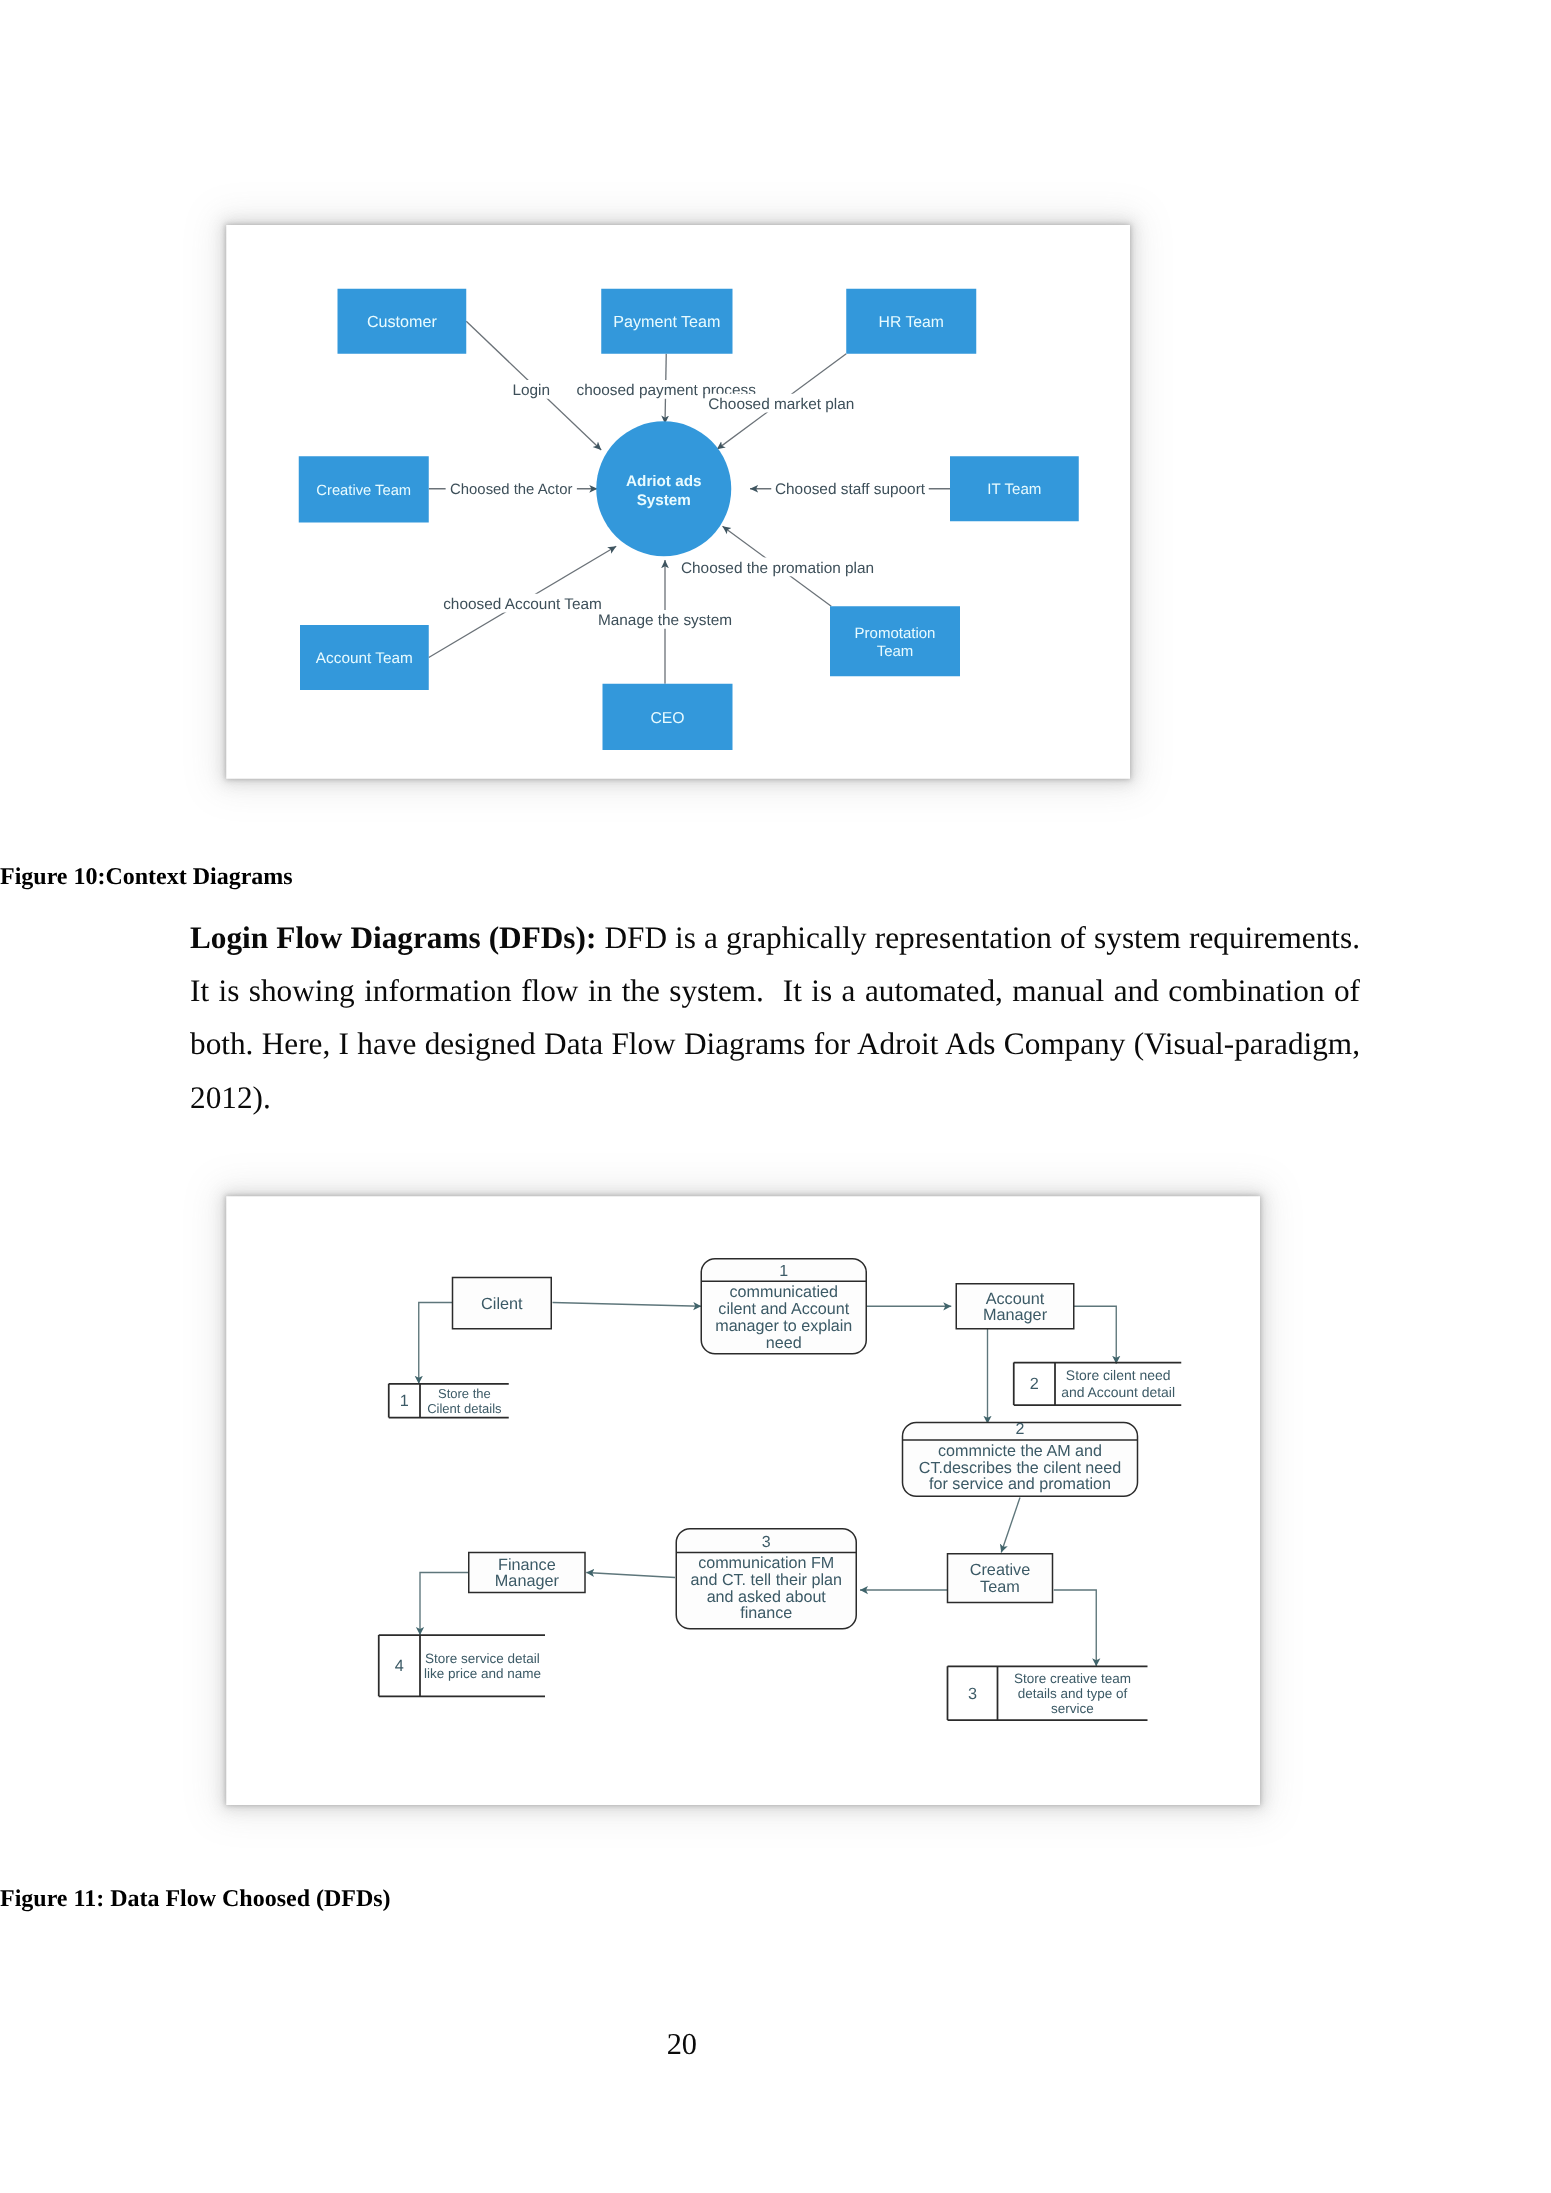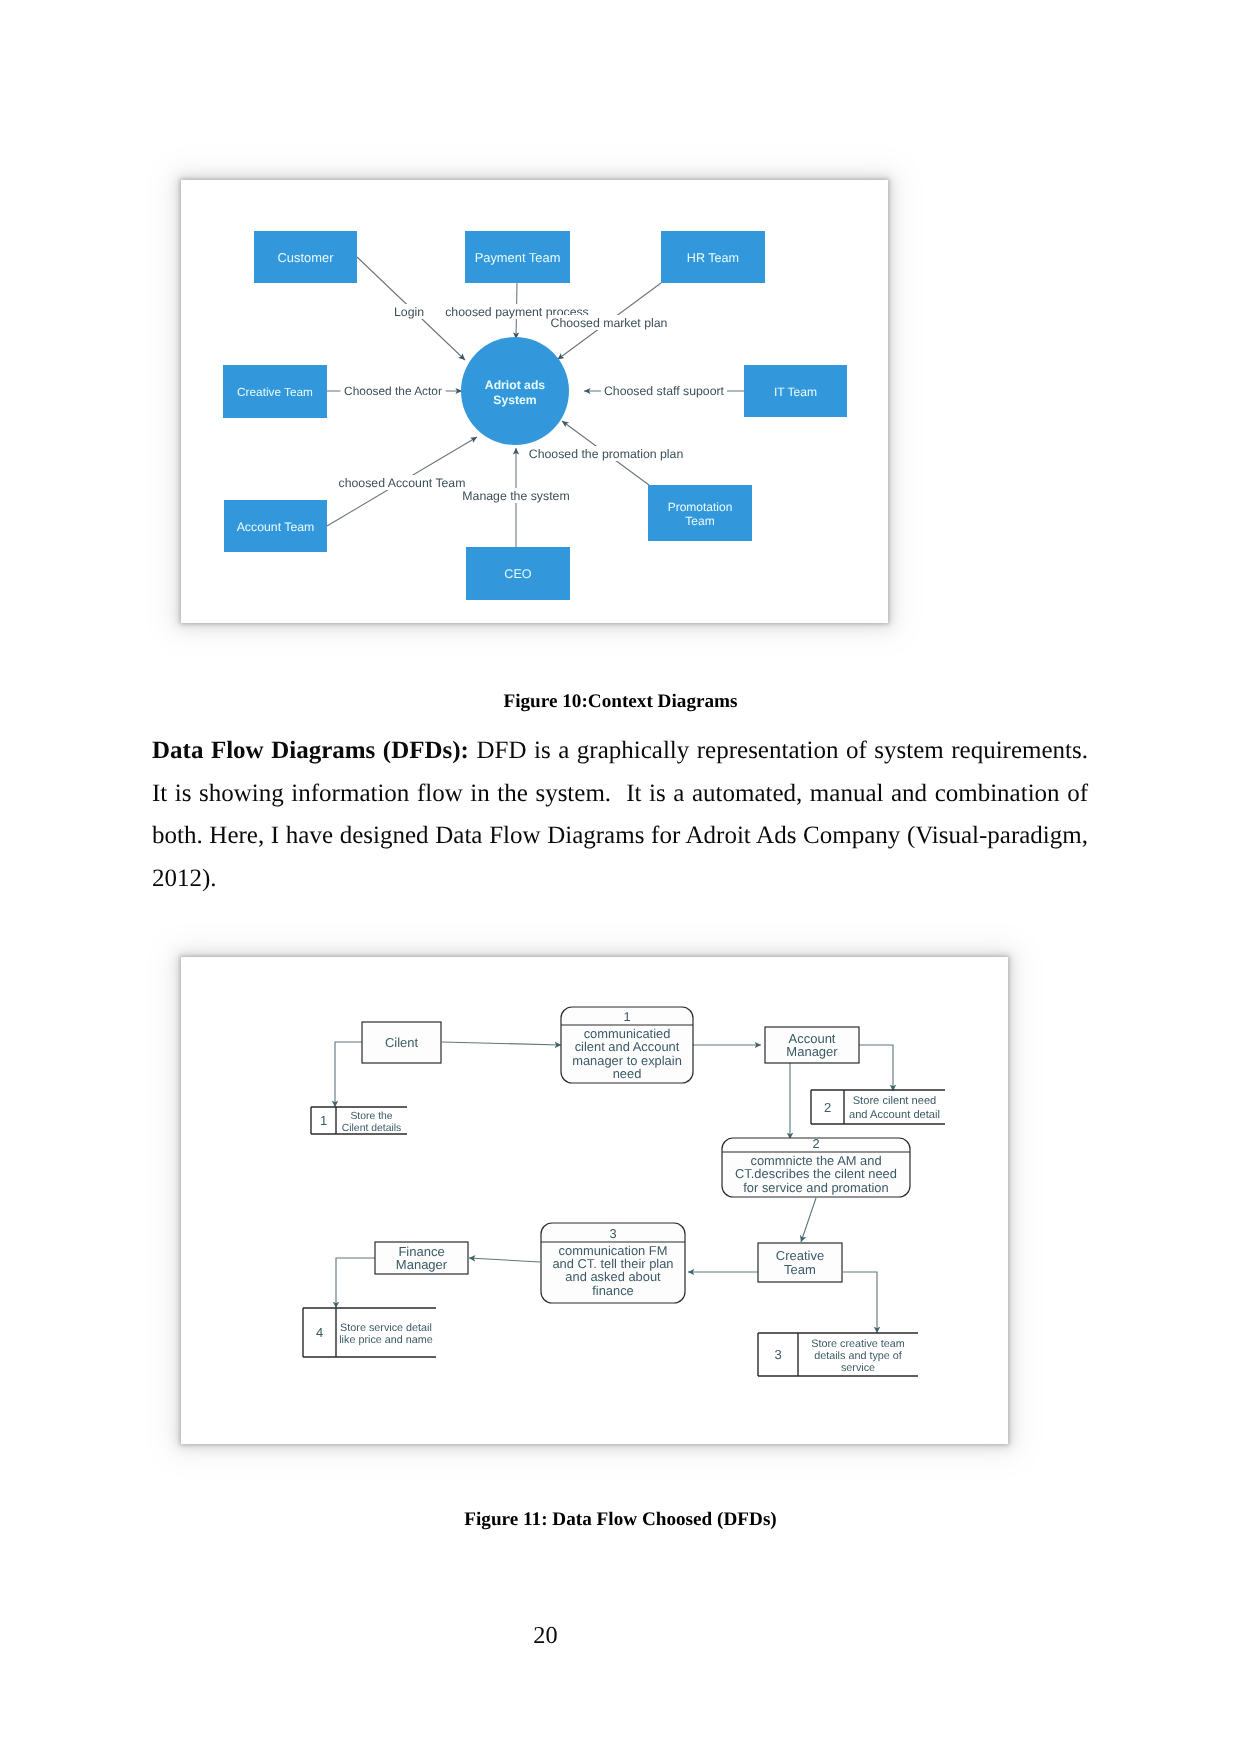--- a/index.html
+++ b/index.html
@@ -4,25 +4,25 @@
 <title>Document page 20</title>
 <style>
   html,body{margin:0;padding:0;}
   *{-webkit-font-smoothing:antialiased;text-rendering:geometricPrecision;}
   body{width:1241px;height:1754px;background:#ffffff;
        font-family:"Liberation Serif",serif;position:relative;overflow:hidden;}
   .page{position:absolute;left:0;top:0;width:1241px;height:1754px;}
 
   .fig-frame{position:absolute;background:#ffffff;
      box-shadow:0 0 4px 1px rgba(100,100,100,0.40), 0 0 11px 3px rgba(120,120,120,0.22), 0 0 26px 9px rgba(130,130,130,0.13);}
-  #fig1{left:181px;top:180px;width:707px;height:443px;}
+  #fig1{left:181px;top:180px;width:707px;height:443px;padding-left:16px;}
   #fig2{left:181px;top:957px;width:827px;height:487px;}
   .fig-frame svg{display:block;width:100%;height:100%;}
 
-  .caption{position:absolute;left:0;width:1241px;text-align:center;
+  .caption{position:absolute;left:0;width:1241px;text-align:left;
      font-family:"Liberation Serif",serif;font-weight:bold;font-size:19.2px;color:#000;}
   #cap10{top:691px;}
   #cap11{top:1509px;}
 
   .body-text{position:absolute;left:152px;top:730px;width:936px;
      font-size:25.0px;line-height:42.7px;text-align:justify;color:#0a0a0a;}
   .body-text .lead{font-weight:bold;}
 
   .pageno{position:absolute;left:0;width:1091px;text-align:center;top:1622px;
      font-size:24.3px;color:#0a0a0a;}
@@ -121,21 +121,21 @@
           <g>
             <rect x="278.5" y="308" width="113" height="15" fill="#ffffff"></rect>
             <text x="335" y="320" text-anchor="middle" font-family="&quot;Liberation Sans&quot;,sans-serif" font-size="12.3" fill="#3d4f59">Manage the system</text>
           </g>
         </g>
    </svg>
   </div>
 
   <div class="caption" id="cap10">Figure 10:Context Diagrams</div>
 
-  <div class="body-text"><span class="lead">Data Flow Diagrams (DFDs):</span><span> DFD is a graphically representation of system requirements. It is showing information flow in the system. &nbsp;It is a automated, manual and combination of both. Here, I have designed Data Flow Diagrams for Adroit Ads Company (Visual-paradigm, 2012).</span></div>
+  <div class="body-text"><span class="lead">Login Flow Diagrams (DFDs):</span><span> DFD is a graphically representation of system requirements. It is showing information flow in the system. &nbsp;It is a automated, manual and combination of both. Here, I have designed Data Flow Diagrams for Adroit Ads Company (Visual-paradigm, 2012).</span></div>
 
   <div class="fig-frame" id="fig2">
    <svg viewBox="0 0 827 487" width="827" height="487" xmlns="http://www.w3.org/2000/svg">
     <defs>
       <marker id="ah2" markerWidth="8" markerHeight="8" refX="6.4" refY="3.7" orient="auto" markerUnits="userSpaceOnUse">
         <path d="M0,0.4 L6.4,3.7 L0,7 L1.6,3.7 Z" fill="#40646b"></path>
       </marker>
     </defs>
     <g class="g2-flows" fill="none" stroke="#5e767b" stroke-width="1.1" marker-end="url(#ah2)">
       <path d="M261,85 L380,88"></path>

